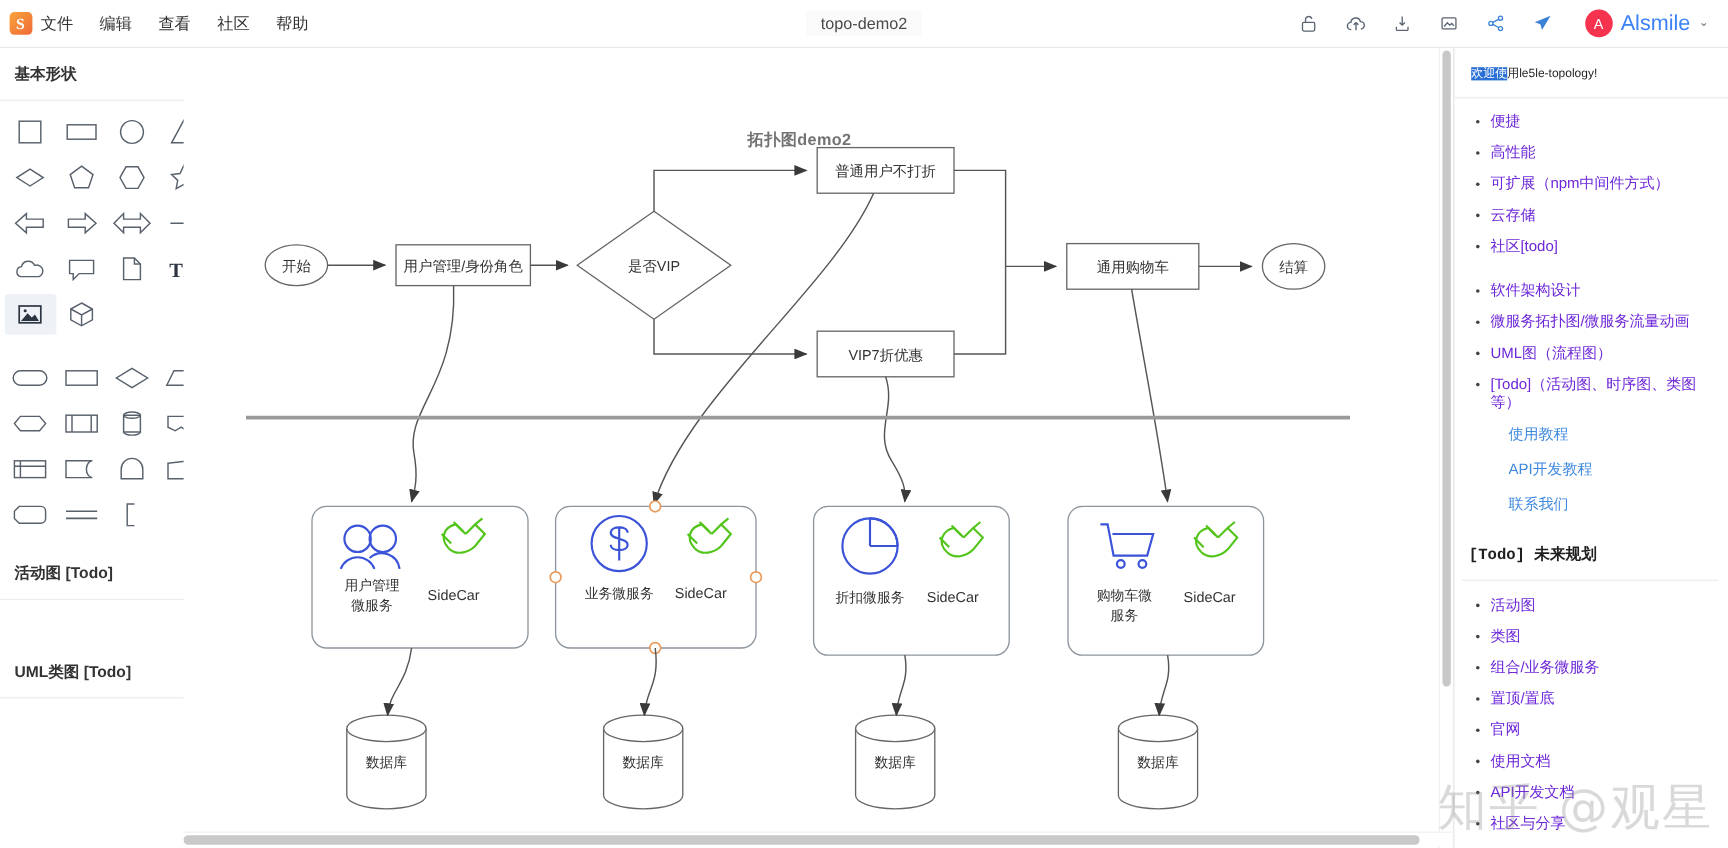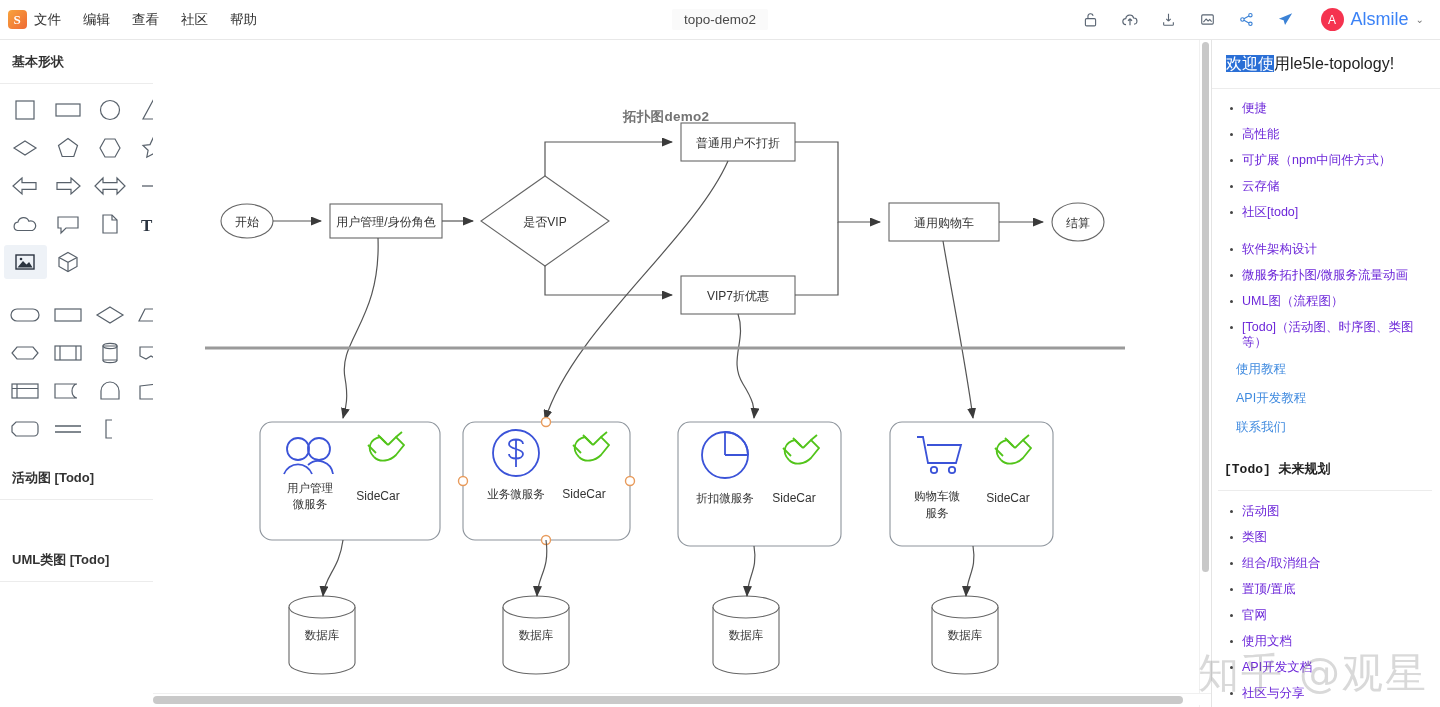--- a/index.html
+++ b/index.html
@@ -96,39 +96,39 @@
     position: absolute; top: 2px; left: 0px; width: 1030px; height: 8px;
     background: #c9c9c9; border-radius: 4px; cursor: pointer;
   }
 
   
   .right-panel {
     position: absolute; top: 40px; left: 1211px; width: 229px; height: 667px;
     background: #fff; border-left: 1px solid #e4e4e4; overflow: hidden;
   }
   .rp-head {
-    padding: 14px 12px 13px 14px; font-size: 16px; color: #1f1f1f;
+    padding: 14px 12px 13px 14px; font-size: 10px; color: #1f1f1f;
     border-bottom: 1px solid #ececec; white-space: nowrap;
   }
   .rp-sel { background: #2a6fd6; color: #fff; }
   .rp-body { padding: 12px 8px 0 8px; }
   ul.rp-list { list-style: none; margin: 0 0 0 6px; padding: 0; }
   ul.rp-list li {
     position: relative; font-size: 12.5px; color: #6d28d9;
     padding: 0 0 0 16px; margin-bottom: 11px; line-height: 15px;
   }
   ul.rp-list li::before {
     content: ""; position: absolute; left: 4px; top: 6px;
     width: 3px; height: 3px; border-radius: 50%; background: #444;
   }
   .rp-gap { height: 11px; }
   .rp-links { margin: 4px 0 0 16px; }
   .rp-link {
     display: block; font-size: 12.5px; color: #3f8adf;
-    margin-bottom: 12px; cursor: pointer; text-decoration: none;
+    margin-bottom: 12px; cursor: pointer; text-decoration: none; margin-left: 21px;
   }
   .rp-section-title {
     font-size: 13px; color: #1f1f1f; font-weight: bold;
     padding: 12px 0 12px 6px; border-bottom: 1px solid #ececec; margin: 6px 8px 0 6px; font-family: Liberation Mono, monospace;
   }
   .rp-body2 { padding: 13px 8px 0 8px; }
 
   .watermark {
     position: absolute; right: 12px; bottom: 6px;
     font-size: 41px; color: rgba(130,130,130,0.30);
@@ -603,21 +603,21 @@
         <a class="rp-link">API开发教程</a>
         <a class="rp-link">联系我们</a>
       </div>
     </div>
 
     <div class="rp-section-title">[Todo] 未来规划</div>
     <div class="rp-body2">
       <ul class="rp-list">
         <li>活动图</li>
         <li>类图</li>
-        <li>组合/取消组合</li>
+        <li>组合/业务微服务</li>
         <li>置顶/置底</li>
         <li>官网</li>
         <li>使用文档</li>
         <li>API开发文档</li>
         <li>社区与分享</li>
       </ul>
     </div>
   </div>
 
   <div class="watermark">知乎 @观星</div>

